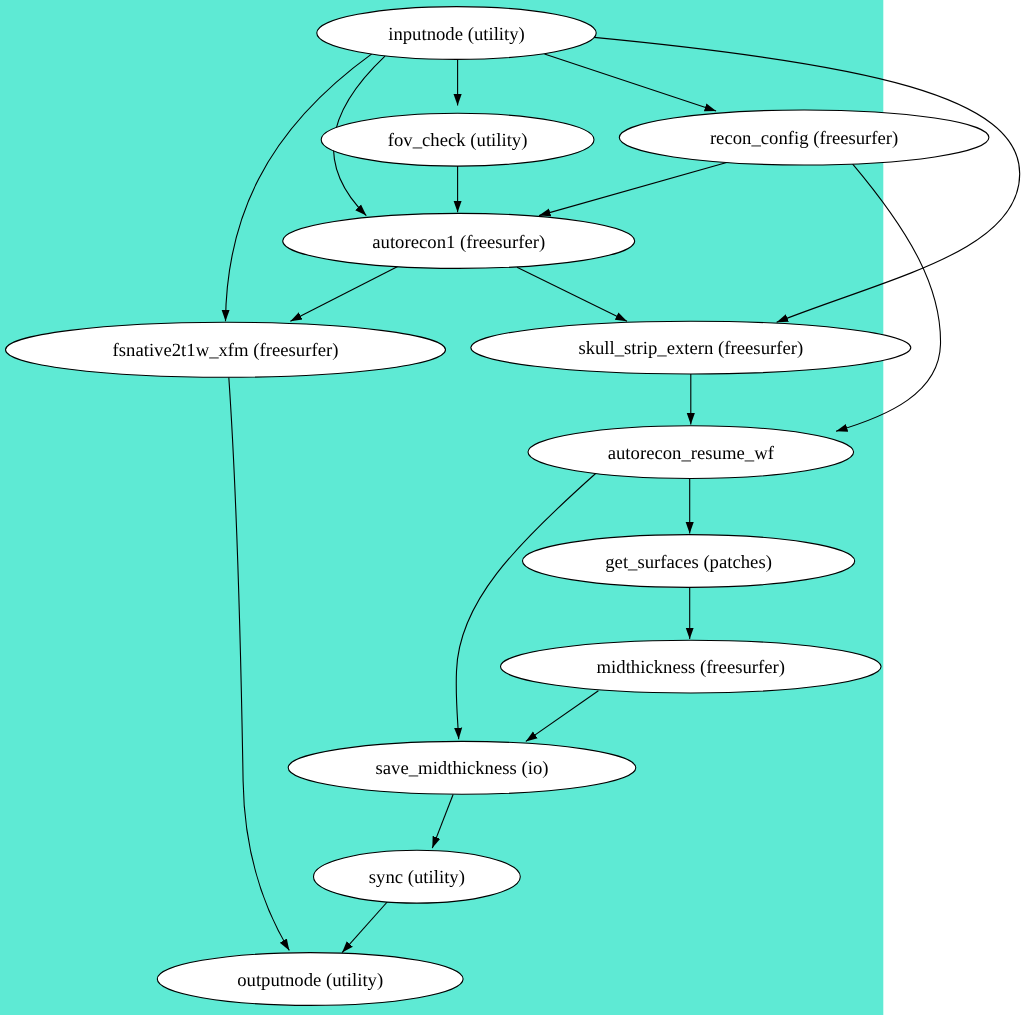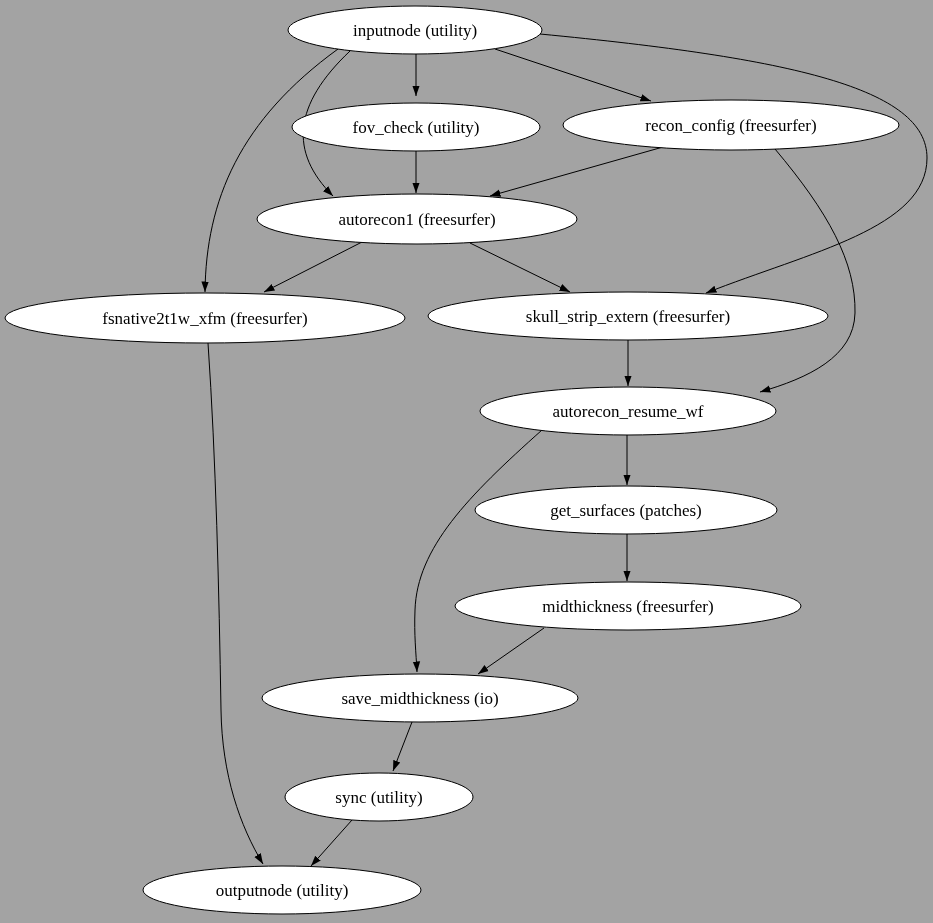--- a/index.html
+++ b/index.html
@@ -2,23 +2,23 @@
 <html><head>
 <meta charset="utf-8">
 <style>
   html, body {
     margin: 0;
     padding: 0;
     background: #ffffff;
   }
   .canvas {
     position: relative;
-    width: 933px;
+    width: 803px;
     height: 923px;
-    background: #a3a3a3;
+    background: #5eead4;
     font-family: "Liberation Serif", "DejaVu Serif", serif;
   }
   svg .edge {
     fill: none;
     stroke: #000000;
     stroke-width: 1;
   }
   svg .node-shape {
     fill: #ffffff;
     stroke: #000000;

